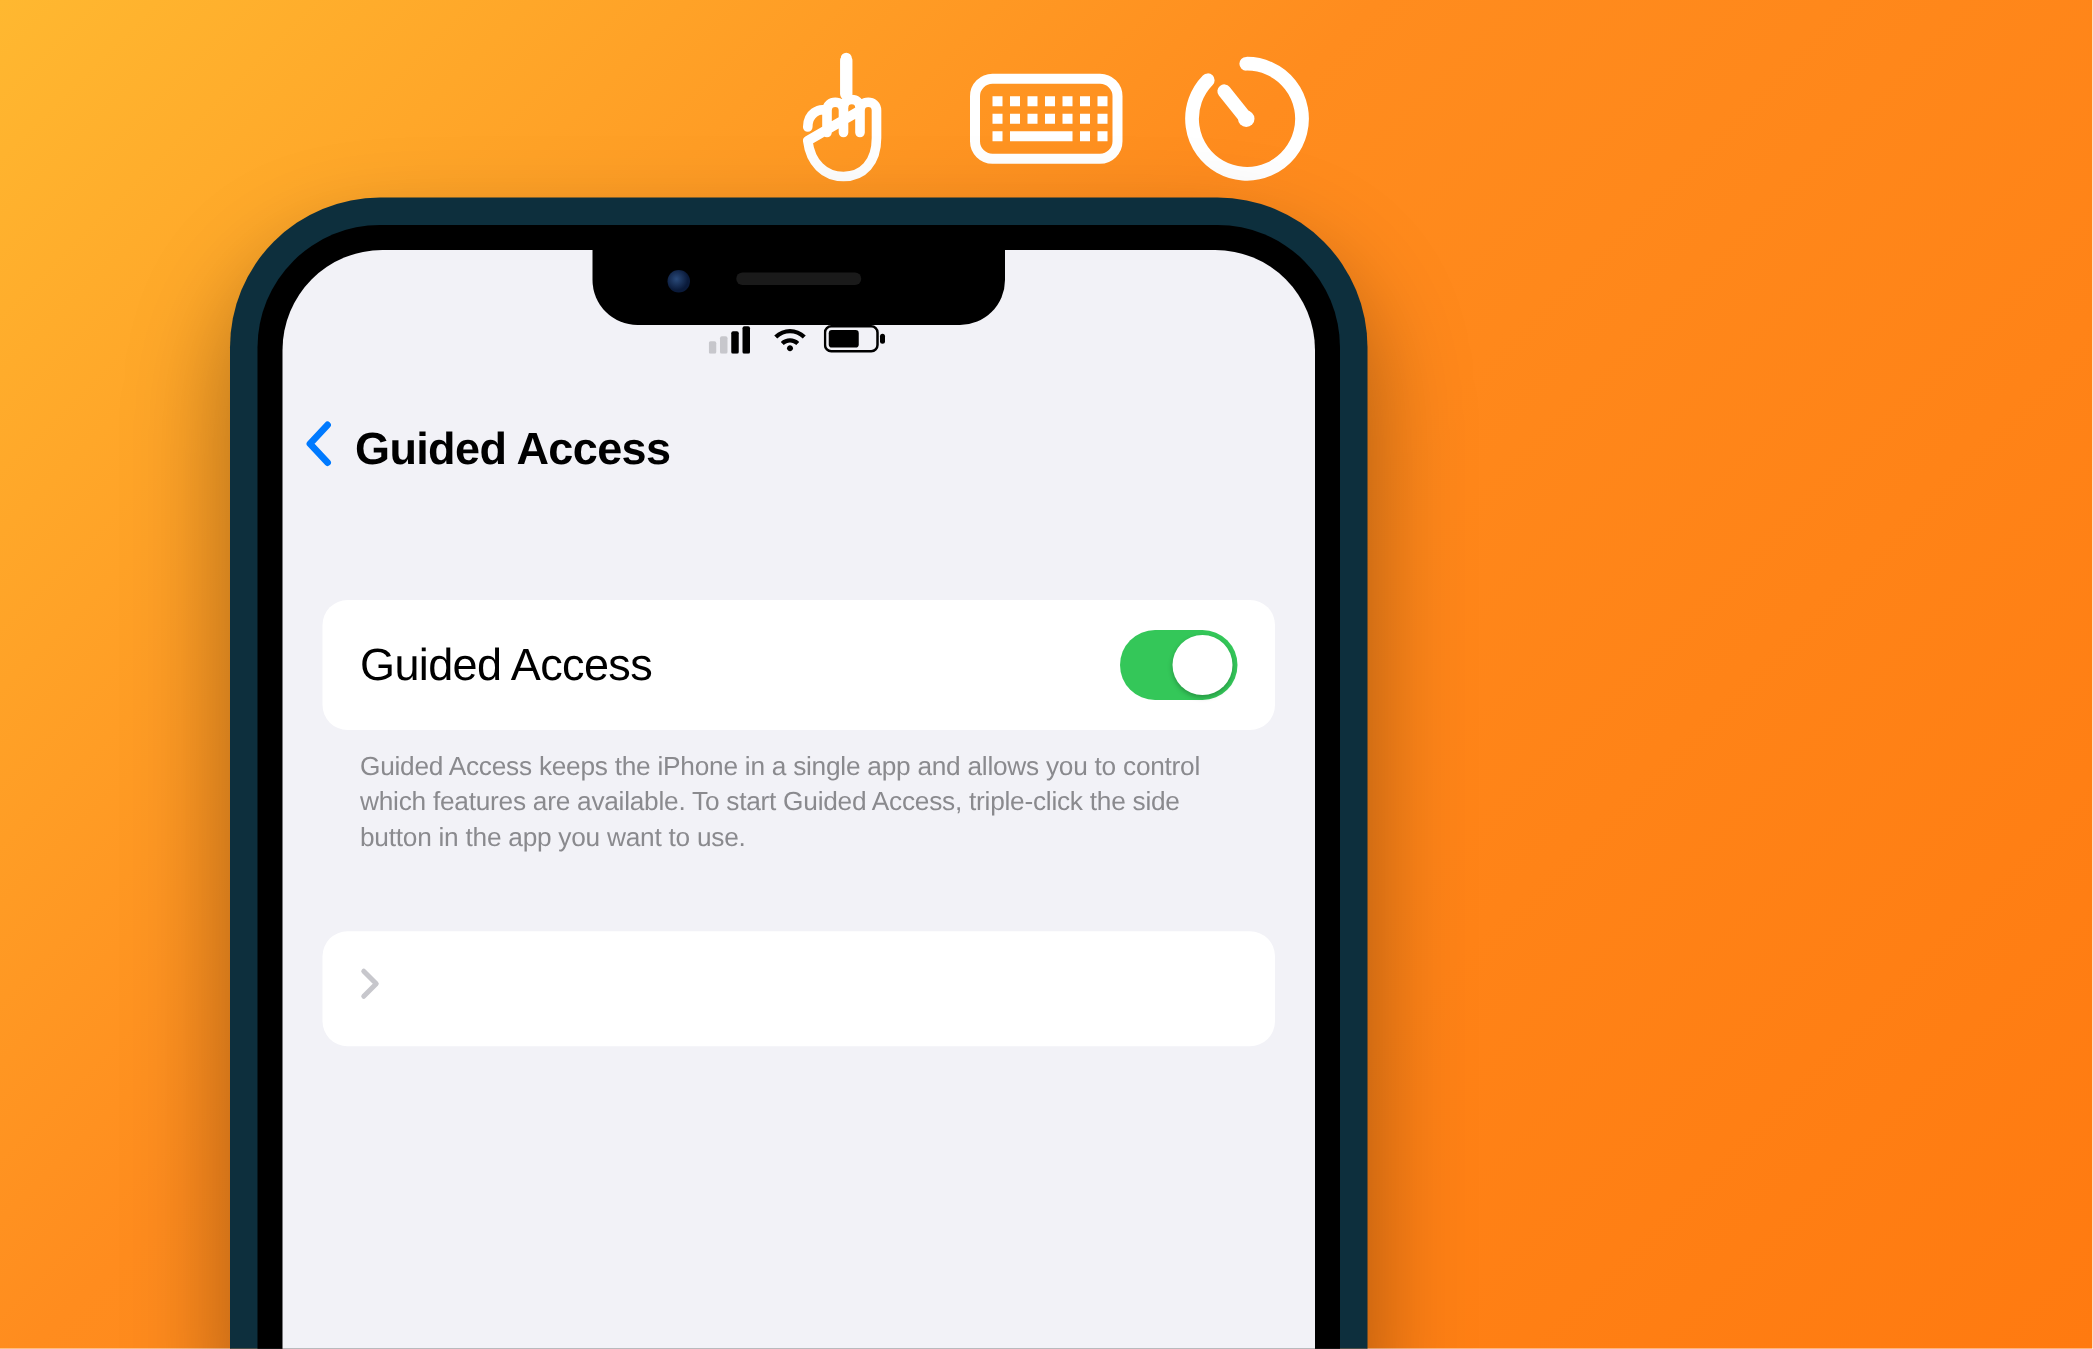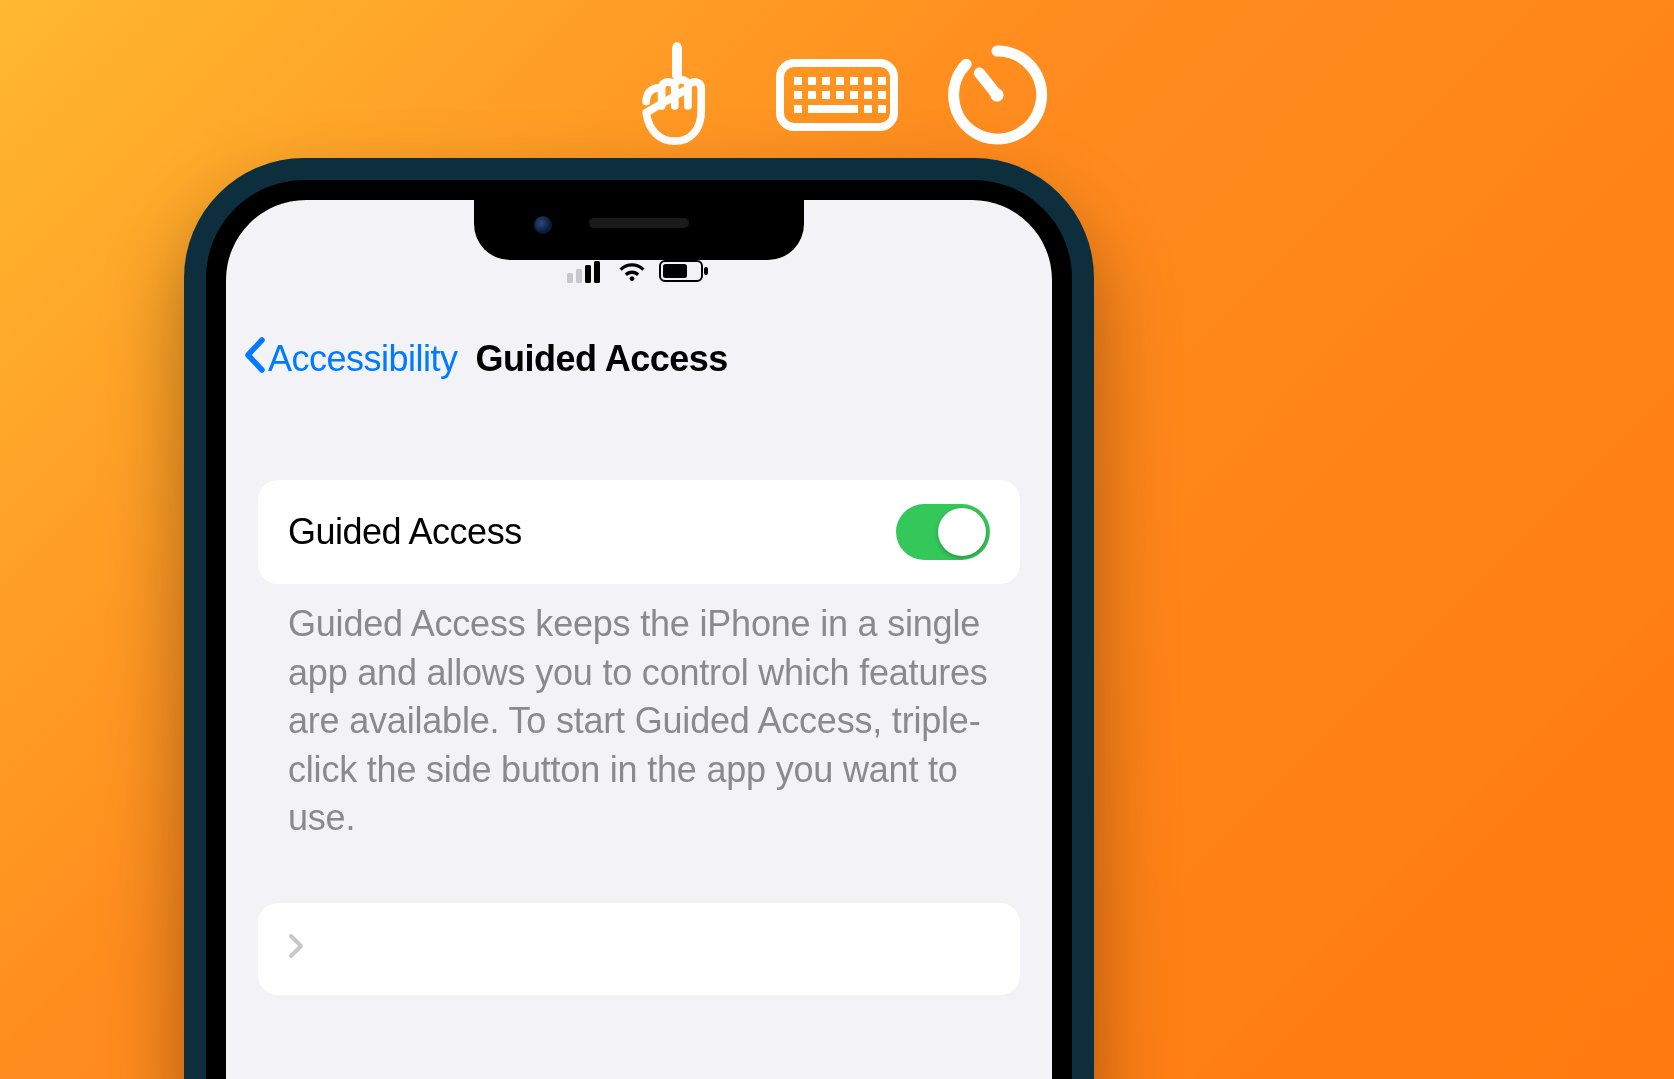--- a/index.html
+++ b/index.html
@@ -21,21 +21,21 @@
   
   .navbar{position:absolute;top:130px;left:0;right:0;height:58px;display:flex;align-items:center;padding:0 16px;}
   .back-btn{display:flex;align-items:center;gap:2px;color:#007aff;font-size:36px;font-weight:400;cursor:pointer;letter-spacing:-0.5px;}
   .back-chevron{display:inline-block;}
   .nav-title{flex:1;text-align:left;font-size:36px;font-weight:600;color:#000;letter-spacing:-0.5px;margin-left:18px;}
   
   .content{position:absolute;top:220px;left:0;right:0;bottom:0;padding:60px 32px 0 32px;}
   .cell-group{background:#fff;border-radius:20px;overflow:hidden;}
   .cell{display:flex;align-items:center;justify-content:space-between;padding:24px 30px;min-height:44px;}
   .cell-label{font-size:36px;font-weight:400;color:#000;letter-spacing:-0.5px;}
-  .footer-text{font-size:36px;line-height:1.35;color:#8a8a8e;padding:16px 30px 0 30px;letter-spacing:-0.2px;}
+  .footer-text{font-size:21px;line-height:1.35;color:#8a8a8e;padding:16px 30px 0 30px;letter-spacing:-0.2px;}
   
   .toggle{width:94px;height:56px;border-radius:30px;background:#34c759;position:relative;cursor:pointer;}
   .toggle .knob{position:absolute;right:4px;top:4px;width:48px;height:48px;border-radius:50%;background:#fff;box-shadow:0 2px 4px rgba(0,0,0,0.25);}
   .chevron-right{color:#c7c7cc;font-size:30px;}
   .group-spacer{height:60px;}
 </style>
 </head>
 <body>
 
 <div class="bg">
@@ -120,21 +120,20 @@
           </div>
         </div>
 
         <div class="navbar">
           <div class="back-btn">
             <span class="back-chevron">
               <svg width="24" height="38" viewBox="0 0 24 38" fill="none">
                 <path d="M20 4 L6 19 L20 34" stroke="#007aff" stroke-width="5.5" stroke-linecap="round" stroke-linejoin="round"></path>
               </svg>
             </span>
-            <span>Accessibility</span>
           </div>
           <div class="nav-title">Guided Access</div>
         </div>
 
         <div class="content">
 
           <div class="cell-group">
             <div class="cell">
               <span class="cell-label">Guided Access</span>
               <span class="toggle">

